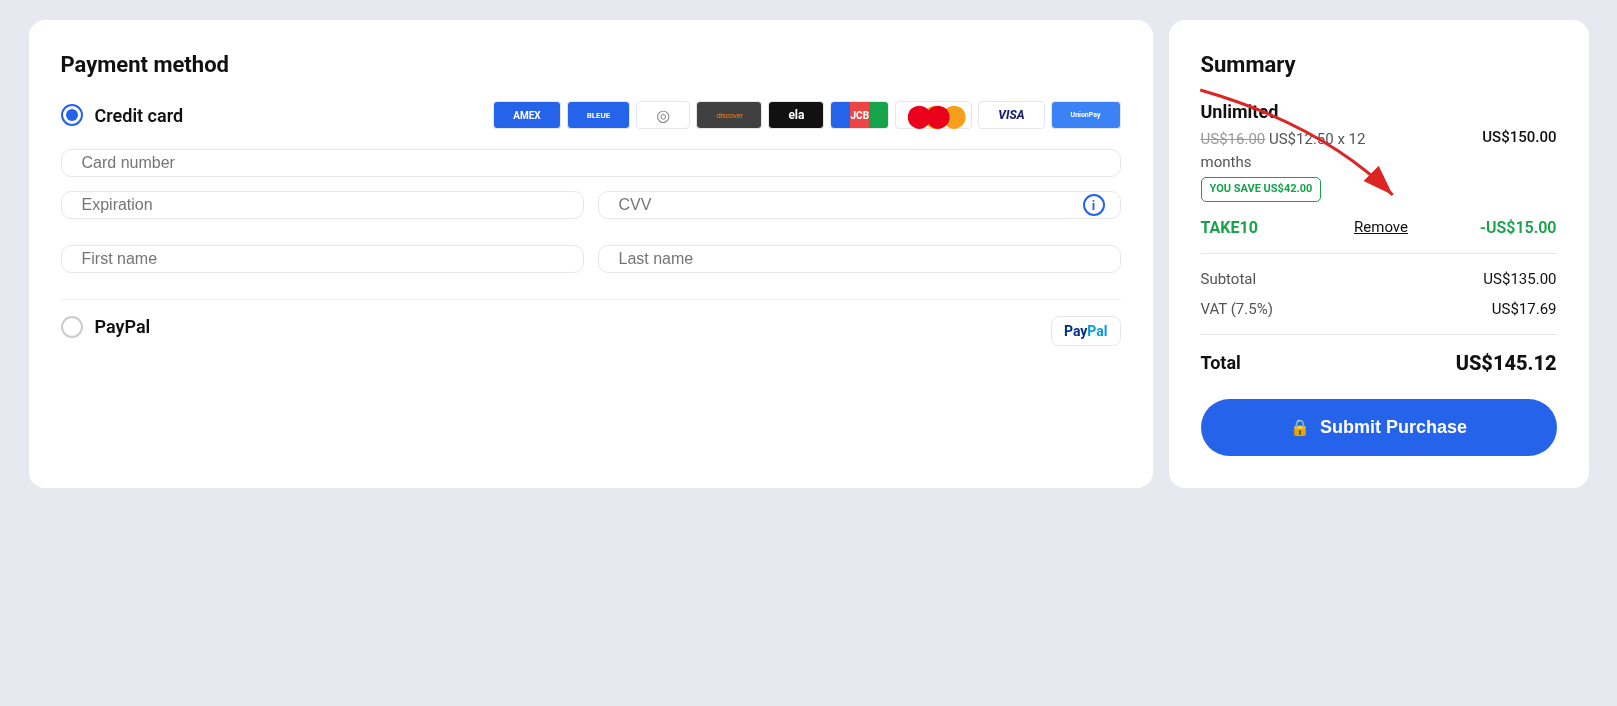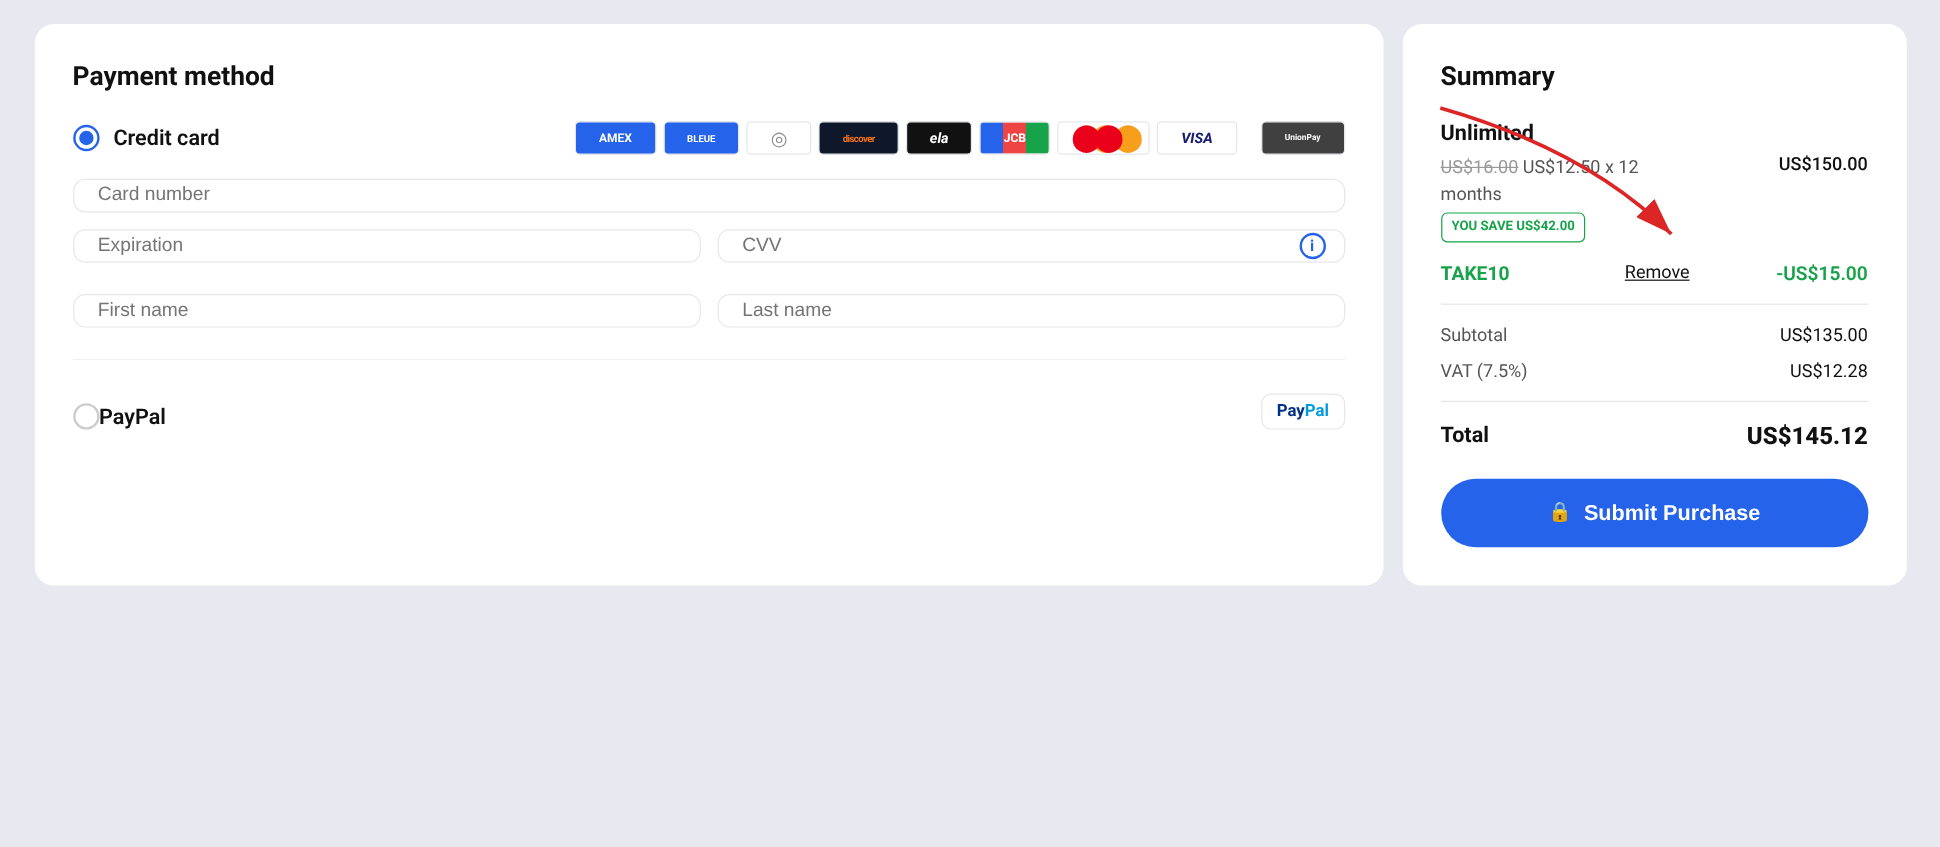--- a/index.html
+++ b/index.html
@@ -81,26 +81,26 @@
       align-items: center;
       justify-content: center;
       font-size: 8px;
       font-weight: 700;
       padding: 2px 19px;
       border: 1px solid #e5e7eb;
     }
     .card-logo.amex { background: #2563eb; color: #fff; font-size: 10px; }
     .card-logo.bleue { background: #2563eb; color: #fff; font-size: 8px; }
     .card-logo.diners { background: #fff; color: #555; font-size: 18px; font-weight: 300; }
-    .card-logo.discover { background: #0f172a; color: #f97316; font-size: 8px; font-weight: 700; letter-spacing: -0.5px; }
-    .card-logo.ela { background: #111; color: #fff; font-size: 12px; font-weight: 700; font-style: italic; }
+    .card-logo.discover { background: #404040; color: #f97316; font-size: 8px; font-weight: 400; letter-spacing: -0.5px; }
+    .card-logo.ela { background: #111; color: #fff; font-size: 12px; font-weight: 700; }
     .card-logo.jcb { background: linear-gradient(to right, #2563eb 33%, #ef4444 33%, #ef4444 66%, #16a34a 66%); color: #fff; font-size: 10px; font-weight: 800; }
     .card-logo.mc { background: #fff; color: #333; font-size: 20px; }
     .card-logo.visa { background: #fff; color: #1a1f71; font-size: 12px; font-weight: 800; font-style: italic; }
-    .card-logo.unionpay { background: #404040; color: #fff; font-size: 7px; margin-left: 14px; }
+    .card-logo.unionpay { background: #3b82f6; color: #fff; font-size: 7px; }
 
     .form-row {
       margin-bottom: 14px;
     }
     .form-row-split {
       display: flex;
       gap: 14px;
       margin-bottom: 26px;
     }
     .input-field {
@@ -130,23 +130,24 @@
       display: flex;
       align-items: center;
       justify-content: center;
       font-size: 13px;
       font-weight: 700;
       cursor: pointer;
     }
     
     .paypal-section {
       border-top: 1px solid #f0f0f0;
-      padding-top: 28px;
-      display: flex;
-      align-items: flex-end;
+      padding-top: 16px;
+      display: flex;
+      align-items: flex-start;
+      gap: 12px;
     }
     .paypal-logo-box {
       margin-left: auto;
       background: #fff;
       border: 1px solid #e5e7eb;
       border-radius: 8px;
       padding: 6px 12px;
       display: flex;
       align-items: center;
       justify-content: center;
@@ -375,21 +376,21 @@
 
     <div class="divider"></div>
 
     <div class="summary-line">
       <span class="summary-line-label">Subtotal</span>
       <span class="summary-line-value">US$135.00</span>
     </div>
 
     <div class="summary-line">
       <span class="summary-line-label">VAT (7.5%)</span>
-      <span class="summary-line-value">US$12.28</span>
+      <span class="summary-line-value">US$17.69</span>
     </div>
 
     <div class="divider"></div>
 
     <div class="total-row">
       <span class="total-label">Total</span>
       <span class="total-value">US$145.12</span>
     </div>
 
     <button class="submit-btn">

